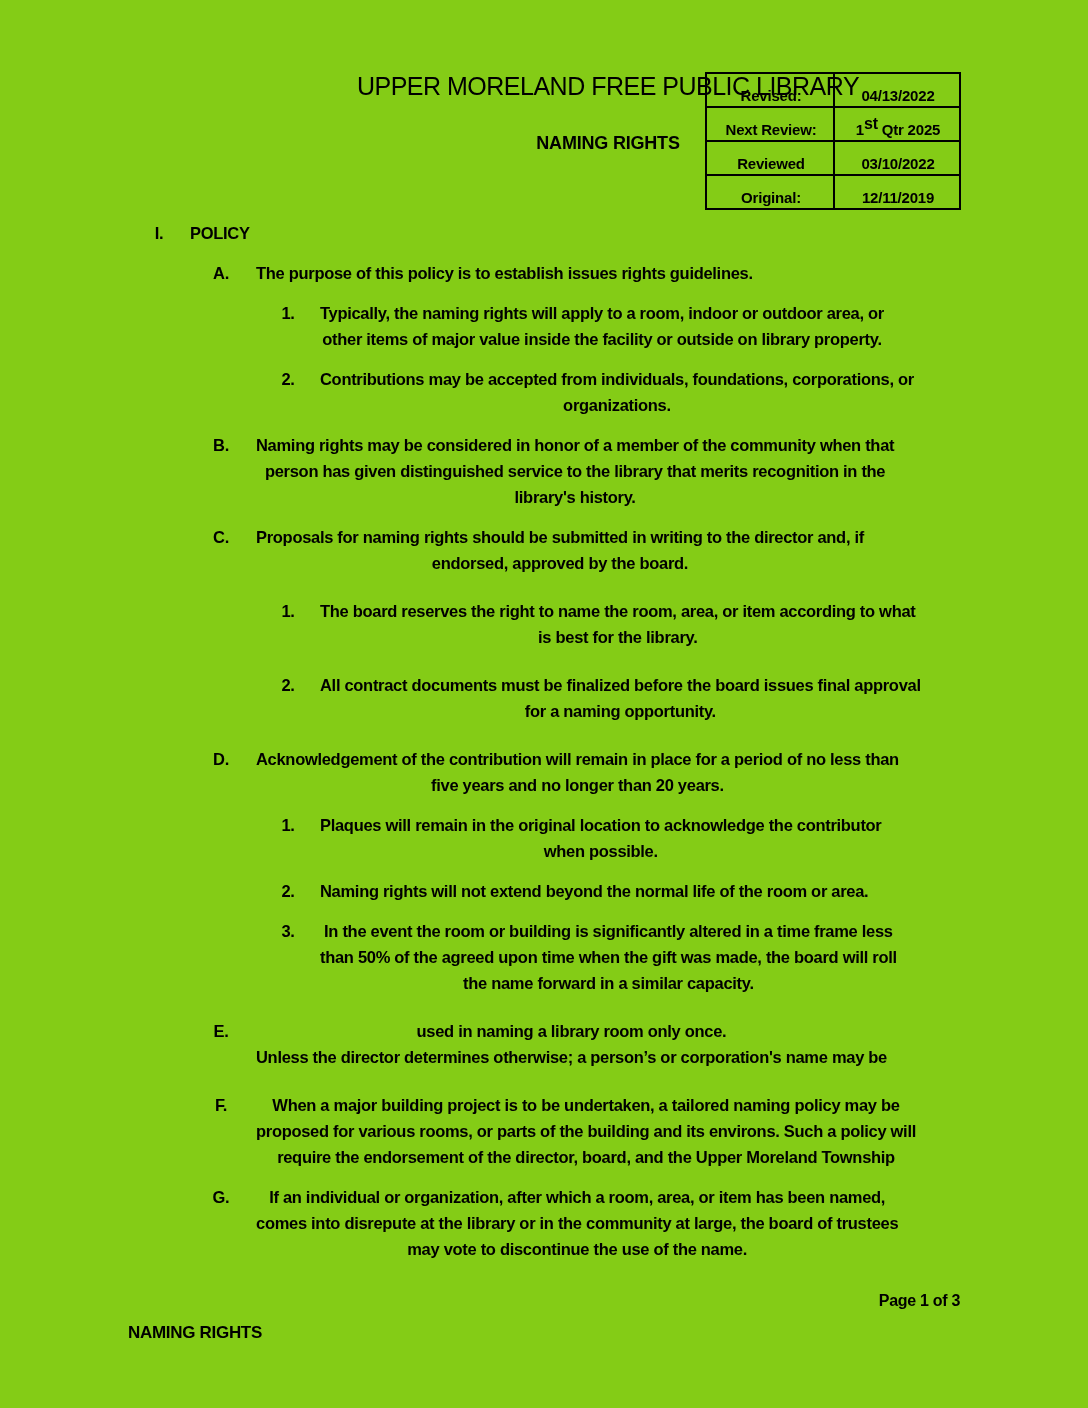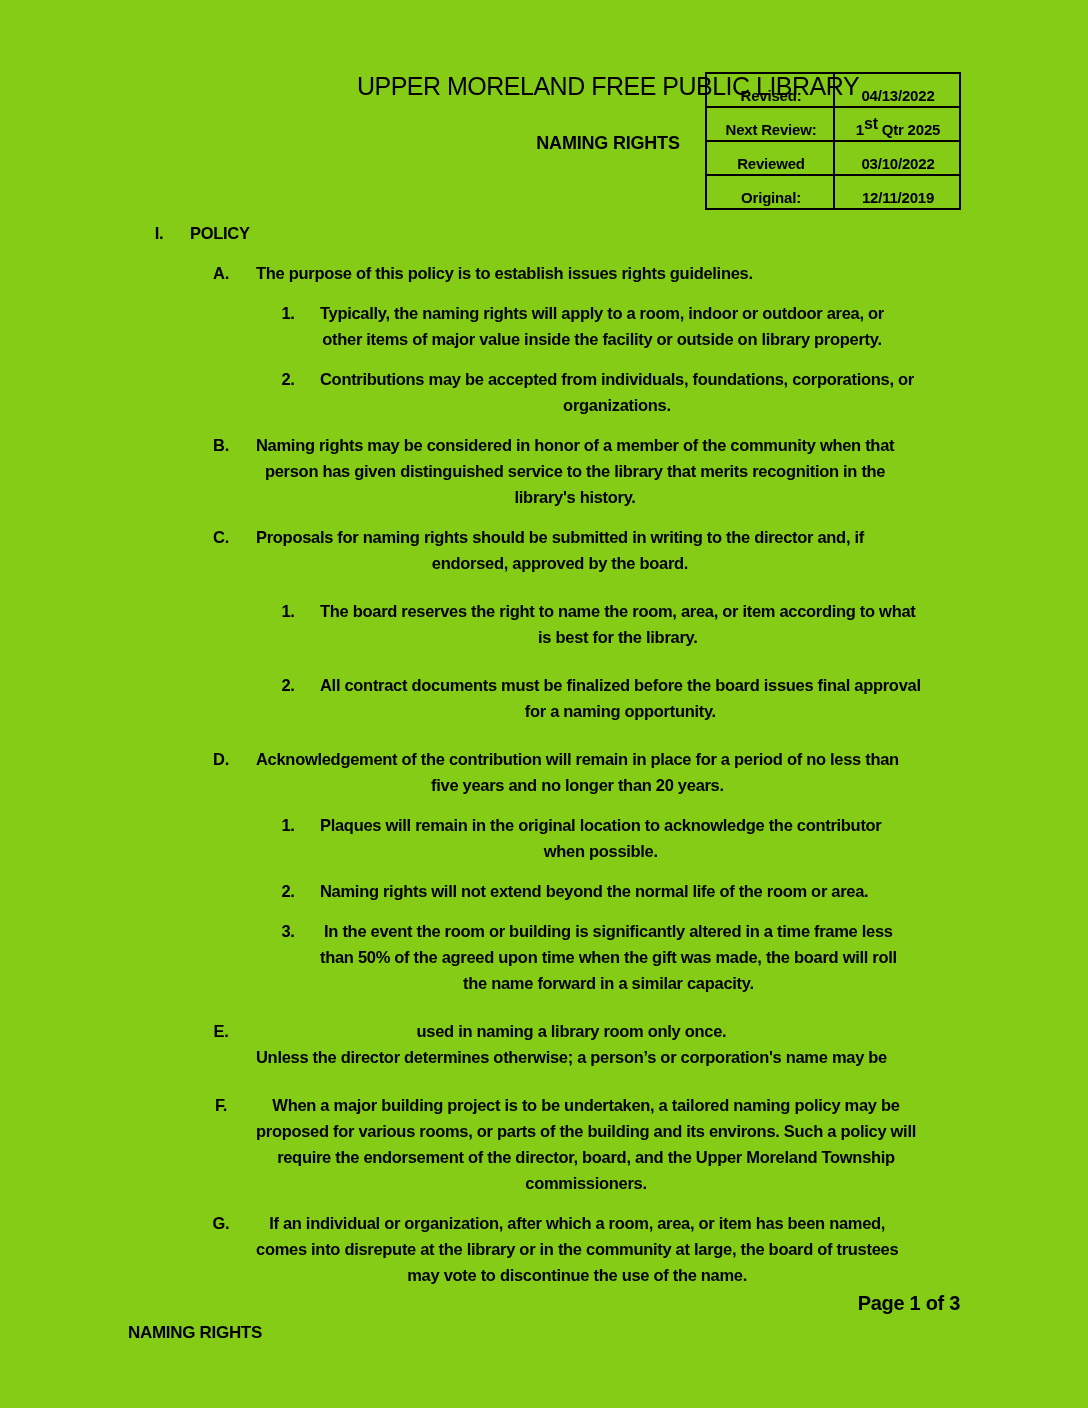--- a/index.html
+++ b/index.html
@@ -65,21 +65,21 @@
   .pitem.gap-lg { margin-top: 22px; }
   .pitem .marker { flex: 0 0 auto; }
   .pitem.lvl1 .marker { margin-left: 58px; width: 70px; }
   .pitem.lvl2 .marker { margin-left: 128px; width: 64px; }
   .ptext .pline { white-space: nowrap; }
   
   .footer-page {
     position: absolute;
     top: 1292px;
     right: 128px;
-    font-size: 20px;
+    font-size: 16px;
     font-weight: 700;
     letter-spacing: -0.3px;
   }
   .footer-title {
     position: absolute;
     top: 1323px;
     left: 128px;
     font-size: 17px;
     font-weight: 700;
     letter-spacing: -0.3px;
@@ -205,21 +205,20 @@
             <div class="pline">used in naming a library room only once.</div>
             <div class="pline">Unless the director determines otherwise; a person’s or corporation's name may be</div>
           </div>
         </div>
         <div class="pitem lvl1 gap-lg">
           <span class="marker">F.</span>
           <div class="ptext">
             <div class="pline">When a major building project is to be undertaken, a tailored naming policy may be</div>
             <div class="pline">proposed for various rooms, or parts of the building and its environs. Such a policy will</div>
             <div class="pline">require the endorsement of the director, board, and the Upper Moreland Township</div>
-            <div class="pline">commissioners.</div>
           </div>
         </div>
         <div class="pitem lvl1">
           <span class="marker">G.</span>
           <div class="ptext">
             <div class="pline">If an individual or organization, after which a room, area, or item has been named,</div>
             <div class="pline">comes into disrepute at the library or in the community at large, the board of trustees</div>
             <div class="pline">may vote to discontinue the use of the name.</div>
           </div>
         </div>

